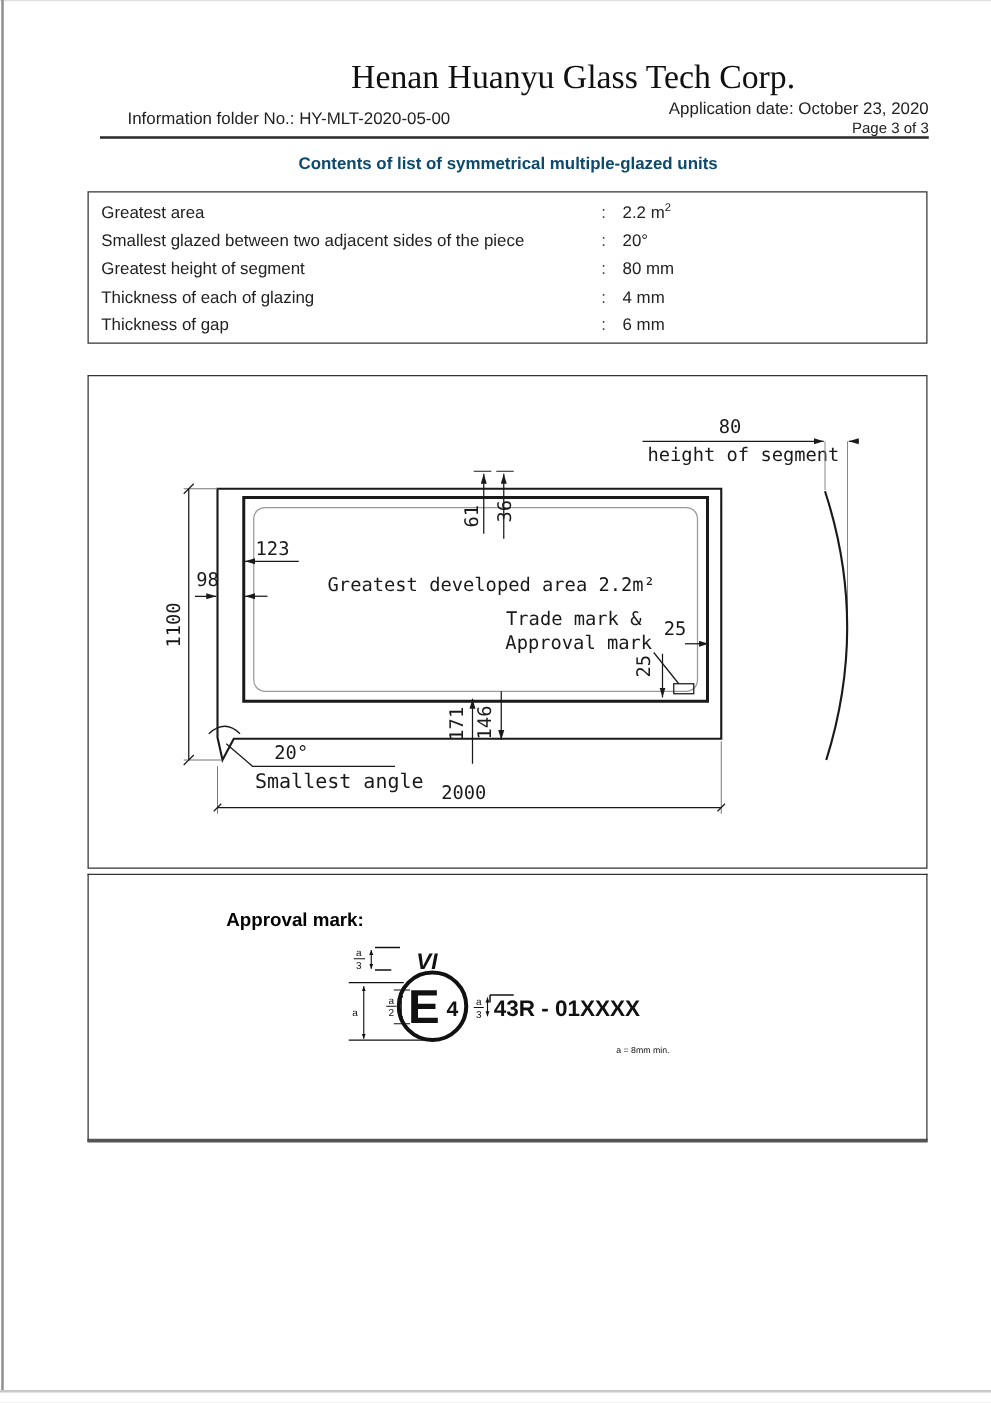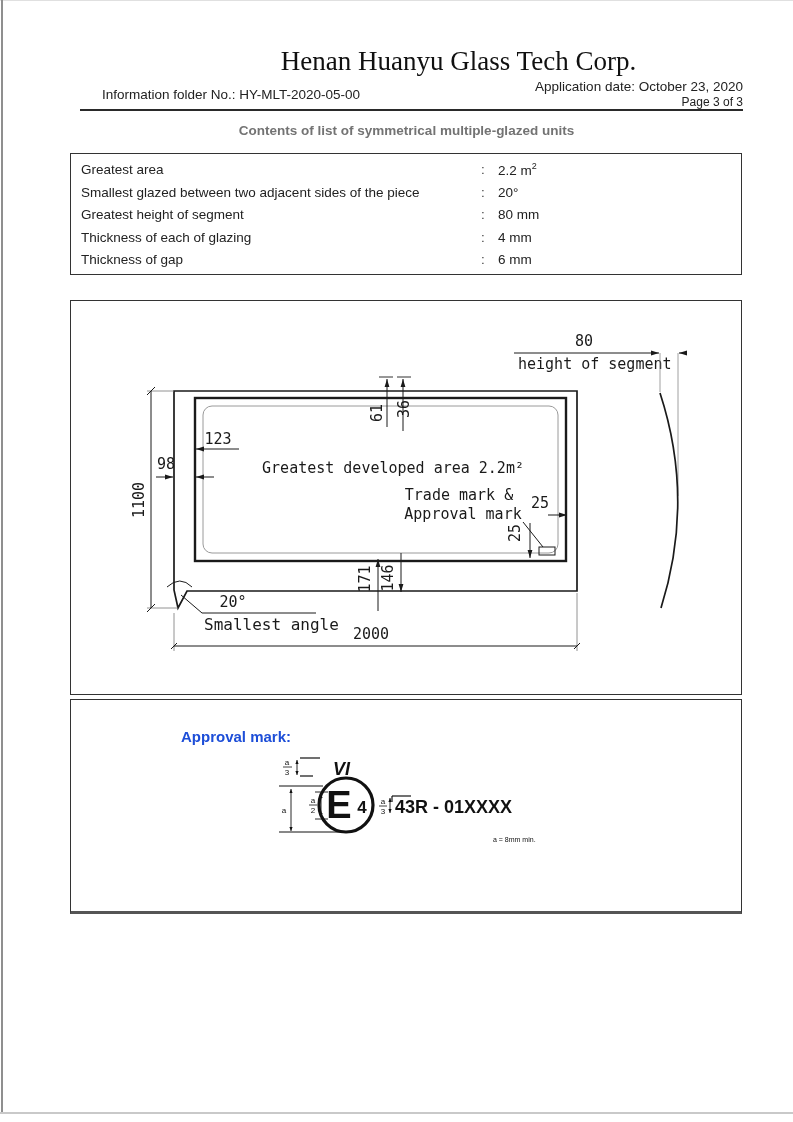--- a/index.html
+++ b/index.html
@@ -14,21 +14,21 @@
 
   .company {
     position:absolute; left:120px; top:46px; width:677px; text-align:center;
     font-family:"Liberation Serif", serif; font-size:27px; color:#101010; white-space:nowrap;
   }
   .info-folder { position:absolute; left:102px; top:87px; font-size:13.5px; }
   .app-date    { position:absolute; right:50px; top:79px; font-size:13.5px; }
   .page-info   { position:absolute; right:50px; top:95px; font-size:12px; }
   .rule        { position:absolute; left:80px; top:109px; width:663px; border-top:2px solid #2a2a2a; }
   .subtitle    { position:absolute; left:68px; top:123px; width:677px; text-align:center;
-                 font-weight:bold; font-size:13.5px; color:#737373; }
+                 font-weight:bold; font-size:13.5px; color:#0c4a6e; }
 
   .spec-table {
     position:absolute; left:70px; top:153px; width:672px; height:122px;
     border:1.6px solid #333; box-sizing:border-box;
     display:flex; flex-direction:column; justify-content:space-around; padding:3px 0;
   }
   .spec-row   { display:flex; align-items:baseline; font-size:13.5px; }
   .spec-label { flex:none; width:400px; margin-left:10px; }
   .spec-colon { flex:none; width:17px; color:#444; }
   .spec-value { flex:none; }
@@ -38,21 +38,21 @@
     position:absolute; left:70px; top:300px; width:672px; height:395px;
     border:1.5px solid #333; box-sizing:border-box;
   }
   .drawing-svg { display:block; }
   .drawing-svg text { font-family:"DejaVu Sans Mono", monospace; fill:#1a1a1a; }
 
   .approval-box {
     position:absolute; left:70px; top:699px; width:672px; height:215px;
     border:1.5px solid #333; border-bottom:3px solid #555; box-sizing:border-box;
   }
-  .approval-heading { position:absolute; left:110px; top:28px; font-size:15px; font-weight:bold; color:#1d4ed8; }
+  .approval-heading { position:absolute; left:110px; top:28px; font-size:15px; font-weight:bold; color:#000000; }
   .approval-svg { position:absolute; left:200px; top:50px; }
   .approval-svg text { font-family:"Liberation Sans", sans-serif; fill:#111; }
 </style>
 </head>
 <body>
 
 <div class="page">
   <div class="edge-top"></div>
   <div class="edge-left"></div>
   <div class="edge-bottom"></div>

